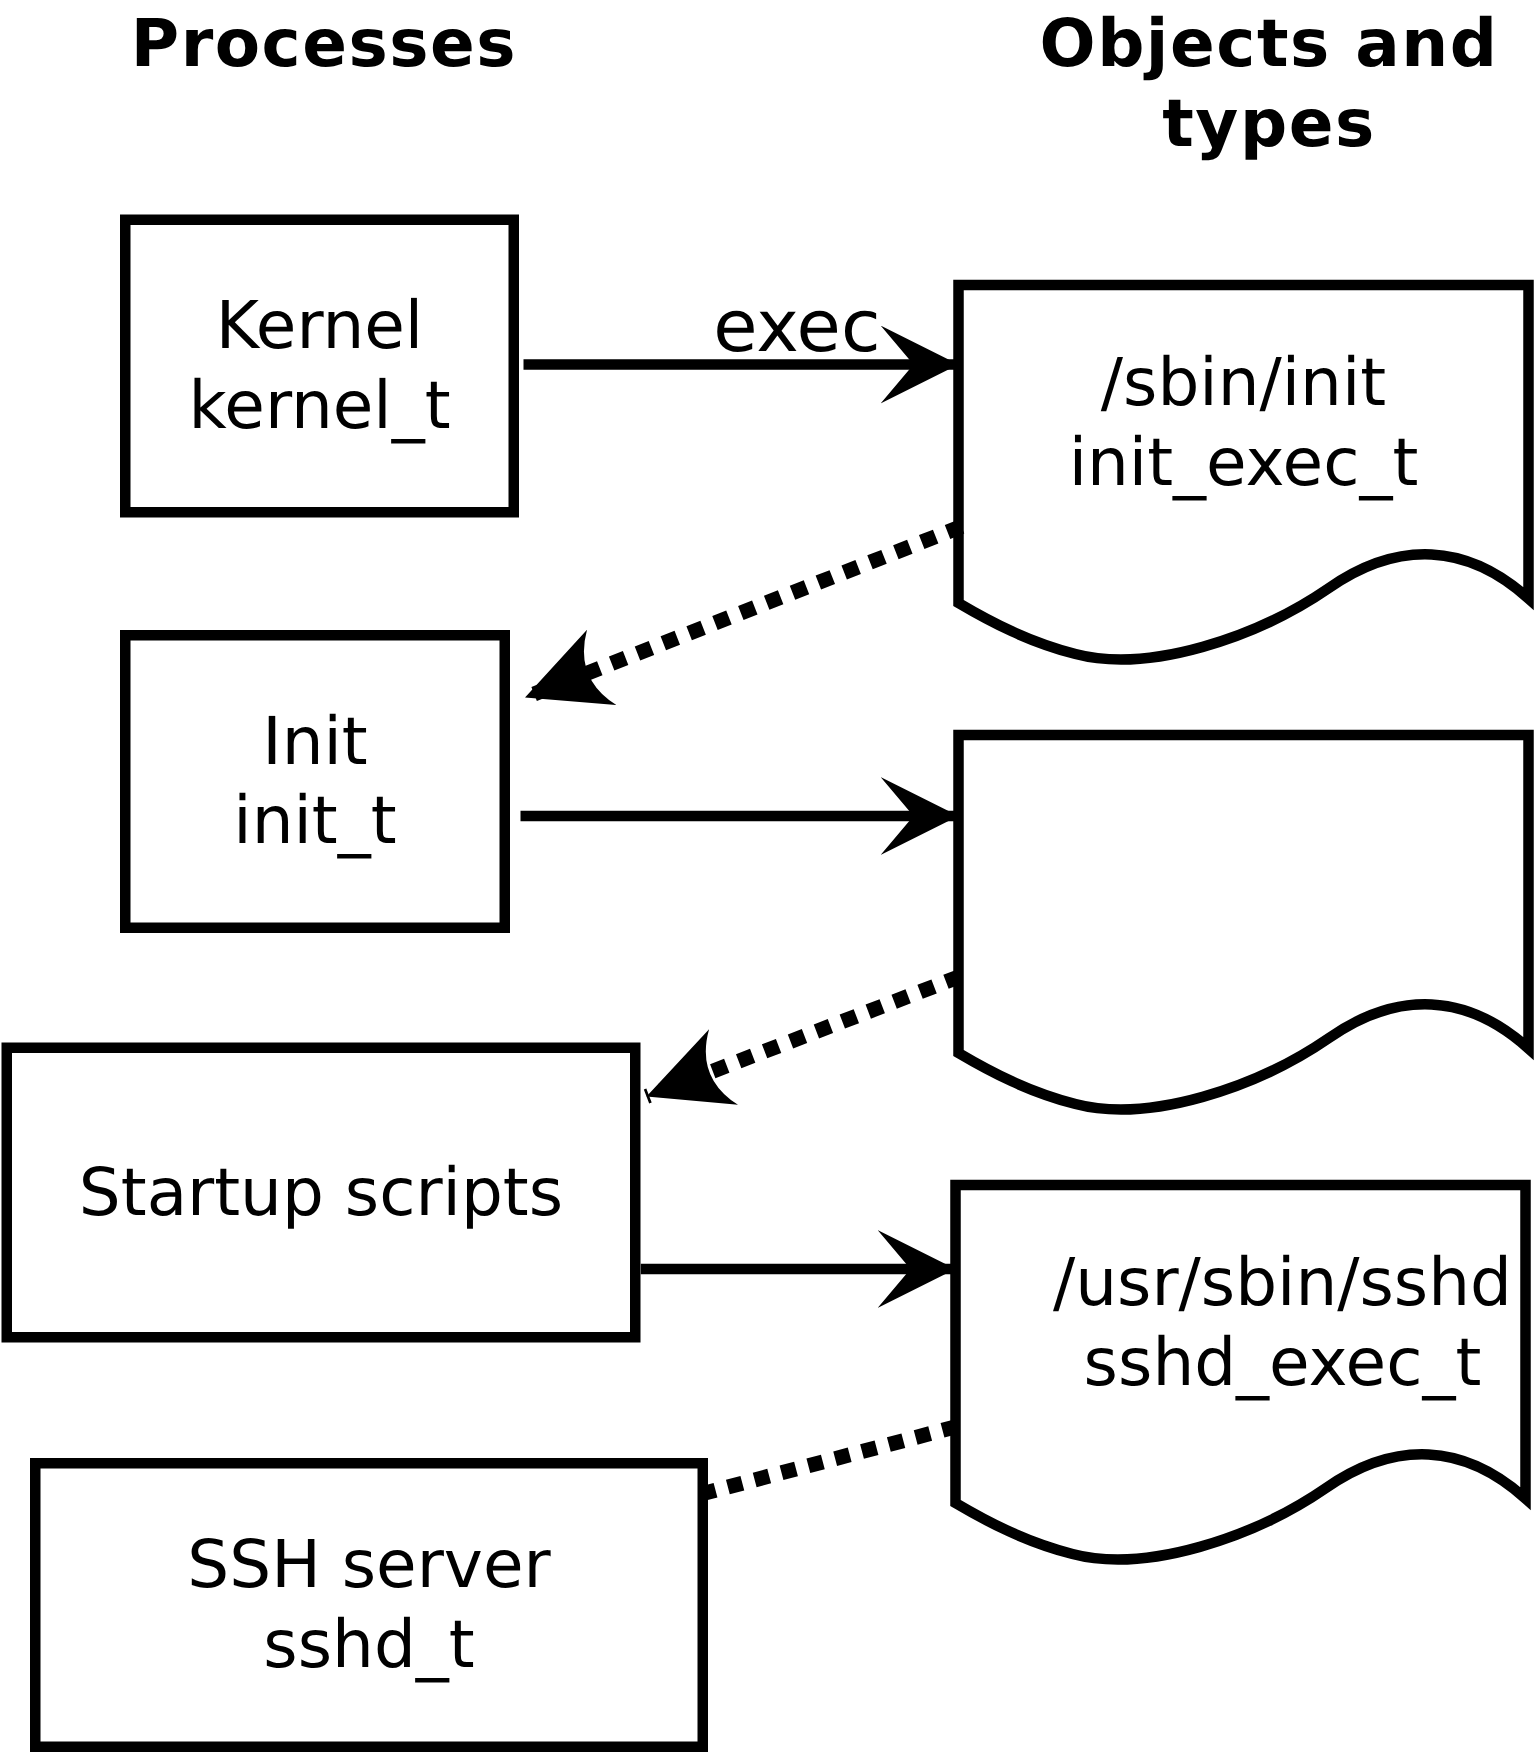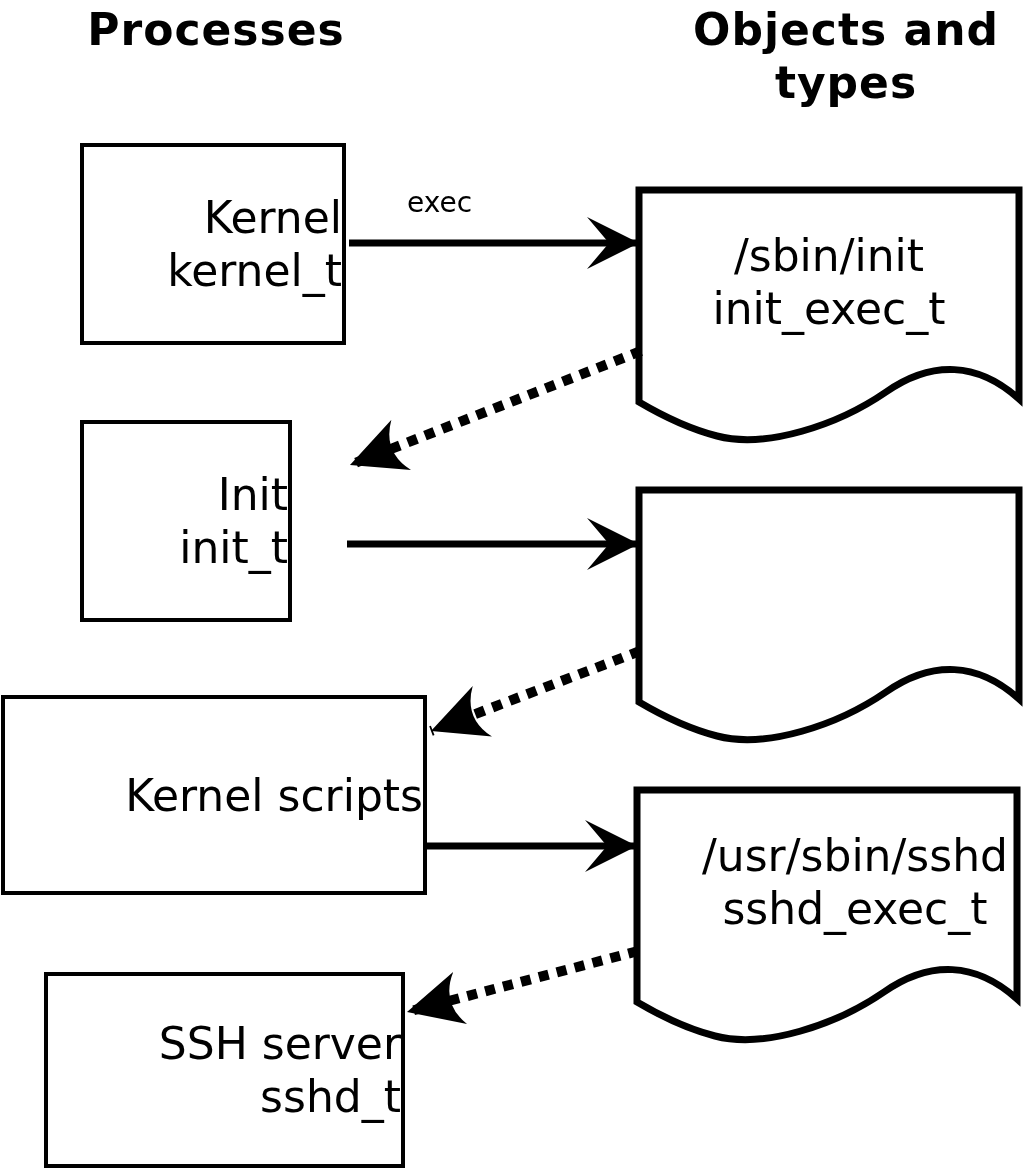--- a/index.html
+++ b/index.html
@@ -30,35 +30,35 @@
     line-height: 53px;
     letter-spacing: 1px;
     white-space: nowrap;
   }
   .hdr-left  { left: 0px;   top: 3px;  width: 432px; }
   .hdr-right { left: 646px; top: 3px;  width: 400px; }
 
   .pbox {
     position: absolute;
     box-sizing: border-box;
-    border: 4px solid #000000;
+    border: 7px solid #000000;
     background: #ffffff;
     display: flex;
     flex-direction: column;
-    align-items: flex-end;
+    align-items: center;
     justify-content: center;
     font-size: 44px;
     line-height: 53px;
     text-align: center;
     white-space: nowrap;
   }
   .pbox-kernel  { left: 80px; top: 143px; width: 266px; height: 202px; }
-  .pbox-init    { left: 80px; top: 420px; width: 212px; height: 202px; }
+  .pbox-init    { left: 80px; top: 420px; width: 260px; height: 202px; }
   .pbox-startup { left: 1px;  top: 695px; width: 426px; height: 200px; }
-  .pbox-sshd    { left: 44px; top: 972px; width: 361px; height: 196px; }
+  .pbox-sshd    { left: 20px; top: 972px; width: 452px; height: 196px; }
 
   .doc-text {
     position: absolute;
     display: flex;
     flex-direction: column;
     align-items: center;
     justify-content: center;
     transform: translateY(-15px);
     font-size: 44px;
     line-height: 53px;
@@ -66,24 +66,24 @@
     white-space: nowrap;
     pointer-events: none;
   }
   .doc1-text { left: 639px; top: 190px; width: 380px; height: 213px; }
   .doc2-text { left: 639px; top: 490px; width: 380px; height: 213px; }
   .doc3-text { left: 665px; top: 790px; width: 380px; height: 213px; }
 
   .exec-label {
     position: absolute;
     left: 407px;
-    top: 176px;
+    top: 192px;
     width: 180px;
-    text-align: left;
-    font-size: 28px;
+    text-align: right;
+    font-size: 48px;
     line-height: 53px;
     white-space: nowrap;
   }
 </style>
 </head>
 <body>
 
 <div class="stage">
 
   <svg class="layer-svg" viewBox="0 0 1024 1173">
@@ -121,21 +121,21 @@
 
   <div class="pbox pbox-kernel">
     <div>Kernel</div>
     <div>kernel_t</div>
   </div>
   <div class="pbox pbox-init">
     <div>Init</div>
     <div>init_t</div>
   </div>
   <div class="pbox pbox-startup">
-    <div>Kernel scripts</div>
+    <div>Startup scripts</div>
   </div>
   <div class="pbox pbox-sshd">
     <div>SSH server</div>
     <div>sshd_t</div>
   </div>
 
   <div class="doc-text doc1-text">
     <div>/sbin/init</div>
     <div>init_exec_t</div>
   </div>

